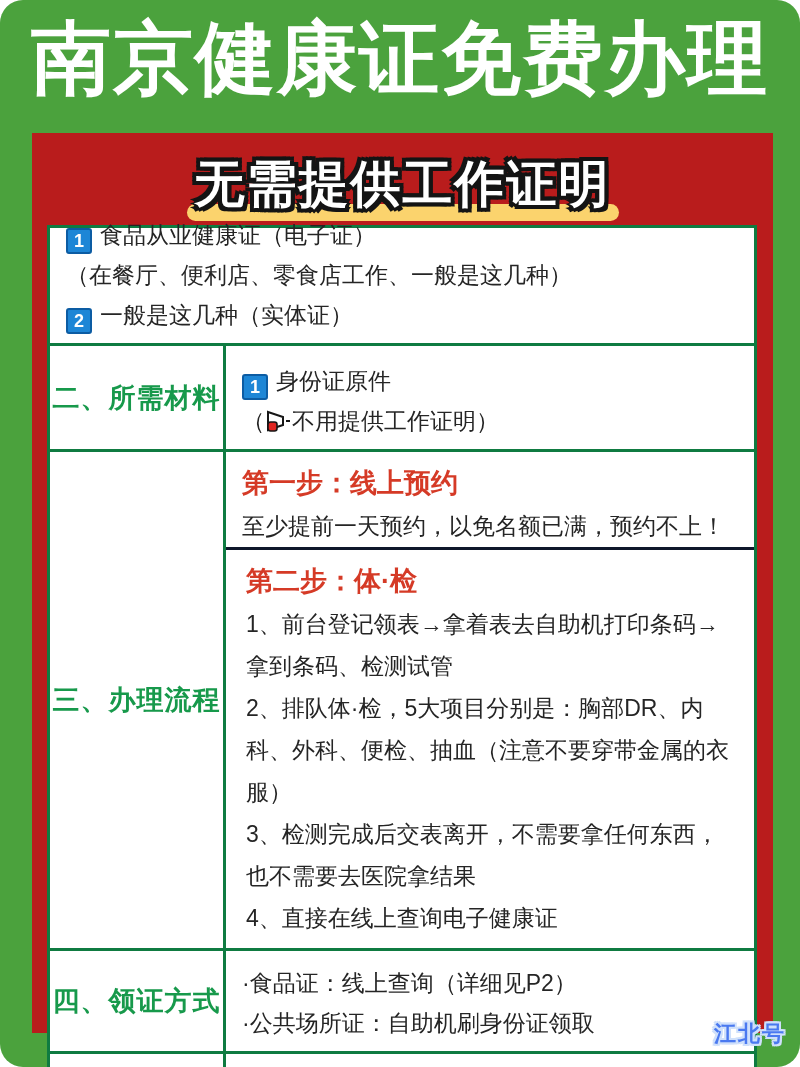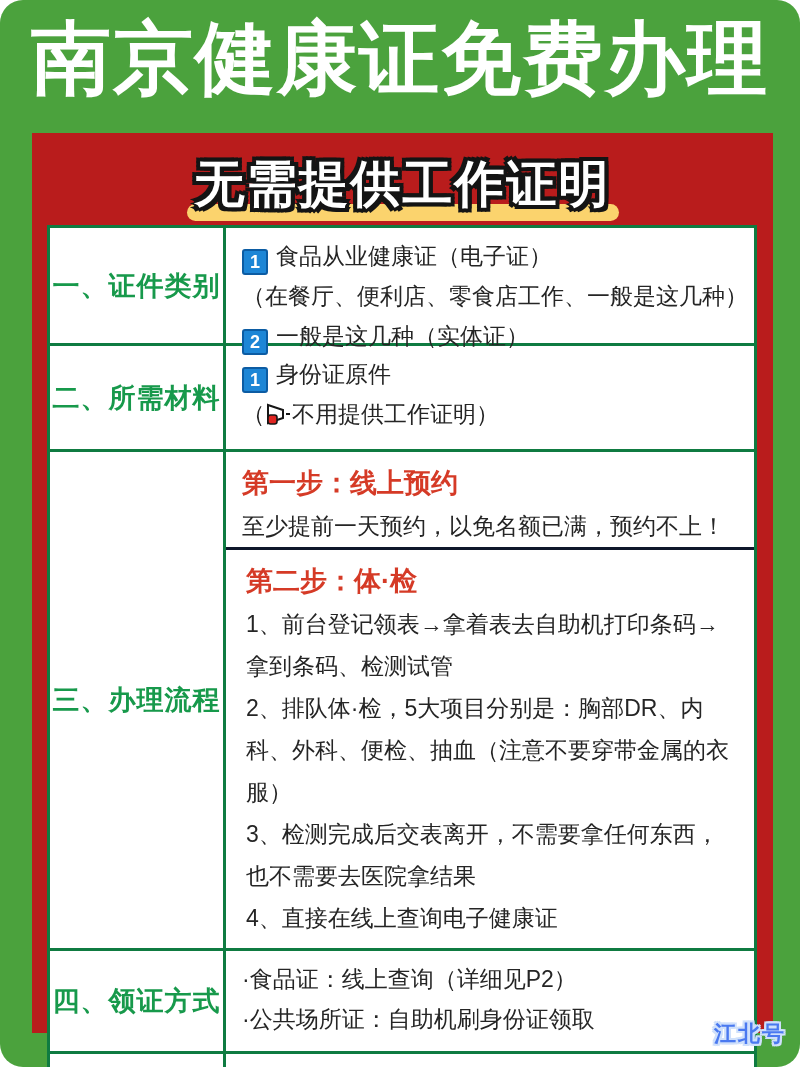--- a/index.html
+++ b/index.html
@@ -40,21 +40,21 @@
   .t-row { display:flex; border-bottom:3px solid #0f7b41; }
   .t-row:last-child { border-bottom:none; }
   .cell-label {
     flex:0 0 176px; width:176px; border-right:3px solid #0f7b41;
     display:flex; align-items:center; justify-content:center; gap:8px;
     color:#17994b; font-weight:bold; font-size:27px; letter-spacing:1px;
     box-sizing:border-box; text-align:center;
   }
   .cell-content {
     flex:1; padding:8px 16px; box-sizing:border-box;
-    display:flex; flex-direction:column; justify-content:flex-start;
+    display:flex; flex-direction:column; justify-content:flex-end;
     font-size:23px; color:#252525; line-height:40px;
   }
   .row-1 { height:115px; } .row-2 { height:103px; }
   .row-4 { height:100px; } .row-5 { height:66px; }
   .line { white-space:nowrap; }
   .badge {
     display:inline-flex; align-items:center; justify-content:center;
     width:26px; height:26px; margin-right:8px; vertical-align:-4px;
     background:#1d86d6; border:2px solid #0c5ca3; box-sizing:border-box;
     color:#ffffff; font-size:18px; font-weight:bold; border-radius:3px;
@@ -83,21 +83,20 @@
   <div class="card">
 
     <div class="subtitle-wrap">
       <span class="subtitle-bar"></span>
       <span class="subtitle-text">无需提供工作证明</span>
     </div>
 
     <div class="info-table">
 
       <div class="t-row row-1">
-        <div class="cell-label">一、证件类别</div>
         <div class="cell-content">
           <div class="line">
             <span class="badge">1</span><span>食品从业健康证（电子证）</span>
           </div>
           <div class="line">
             <span>（在餐厅、便利店、零食店工作、一般是这几种）</span>
           </div>
           <div class="line">
             <span class="badge">2</span><span>一般是这几种（实体证）</span>
           </div>

